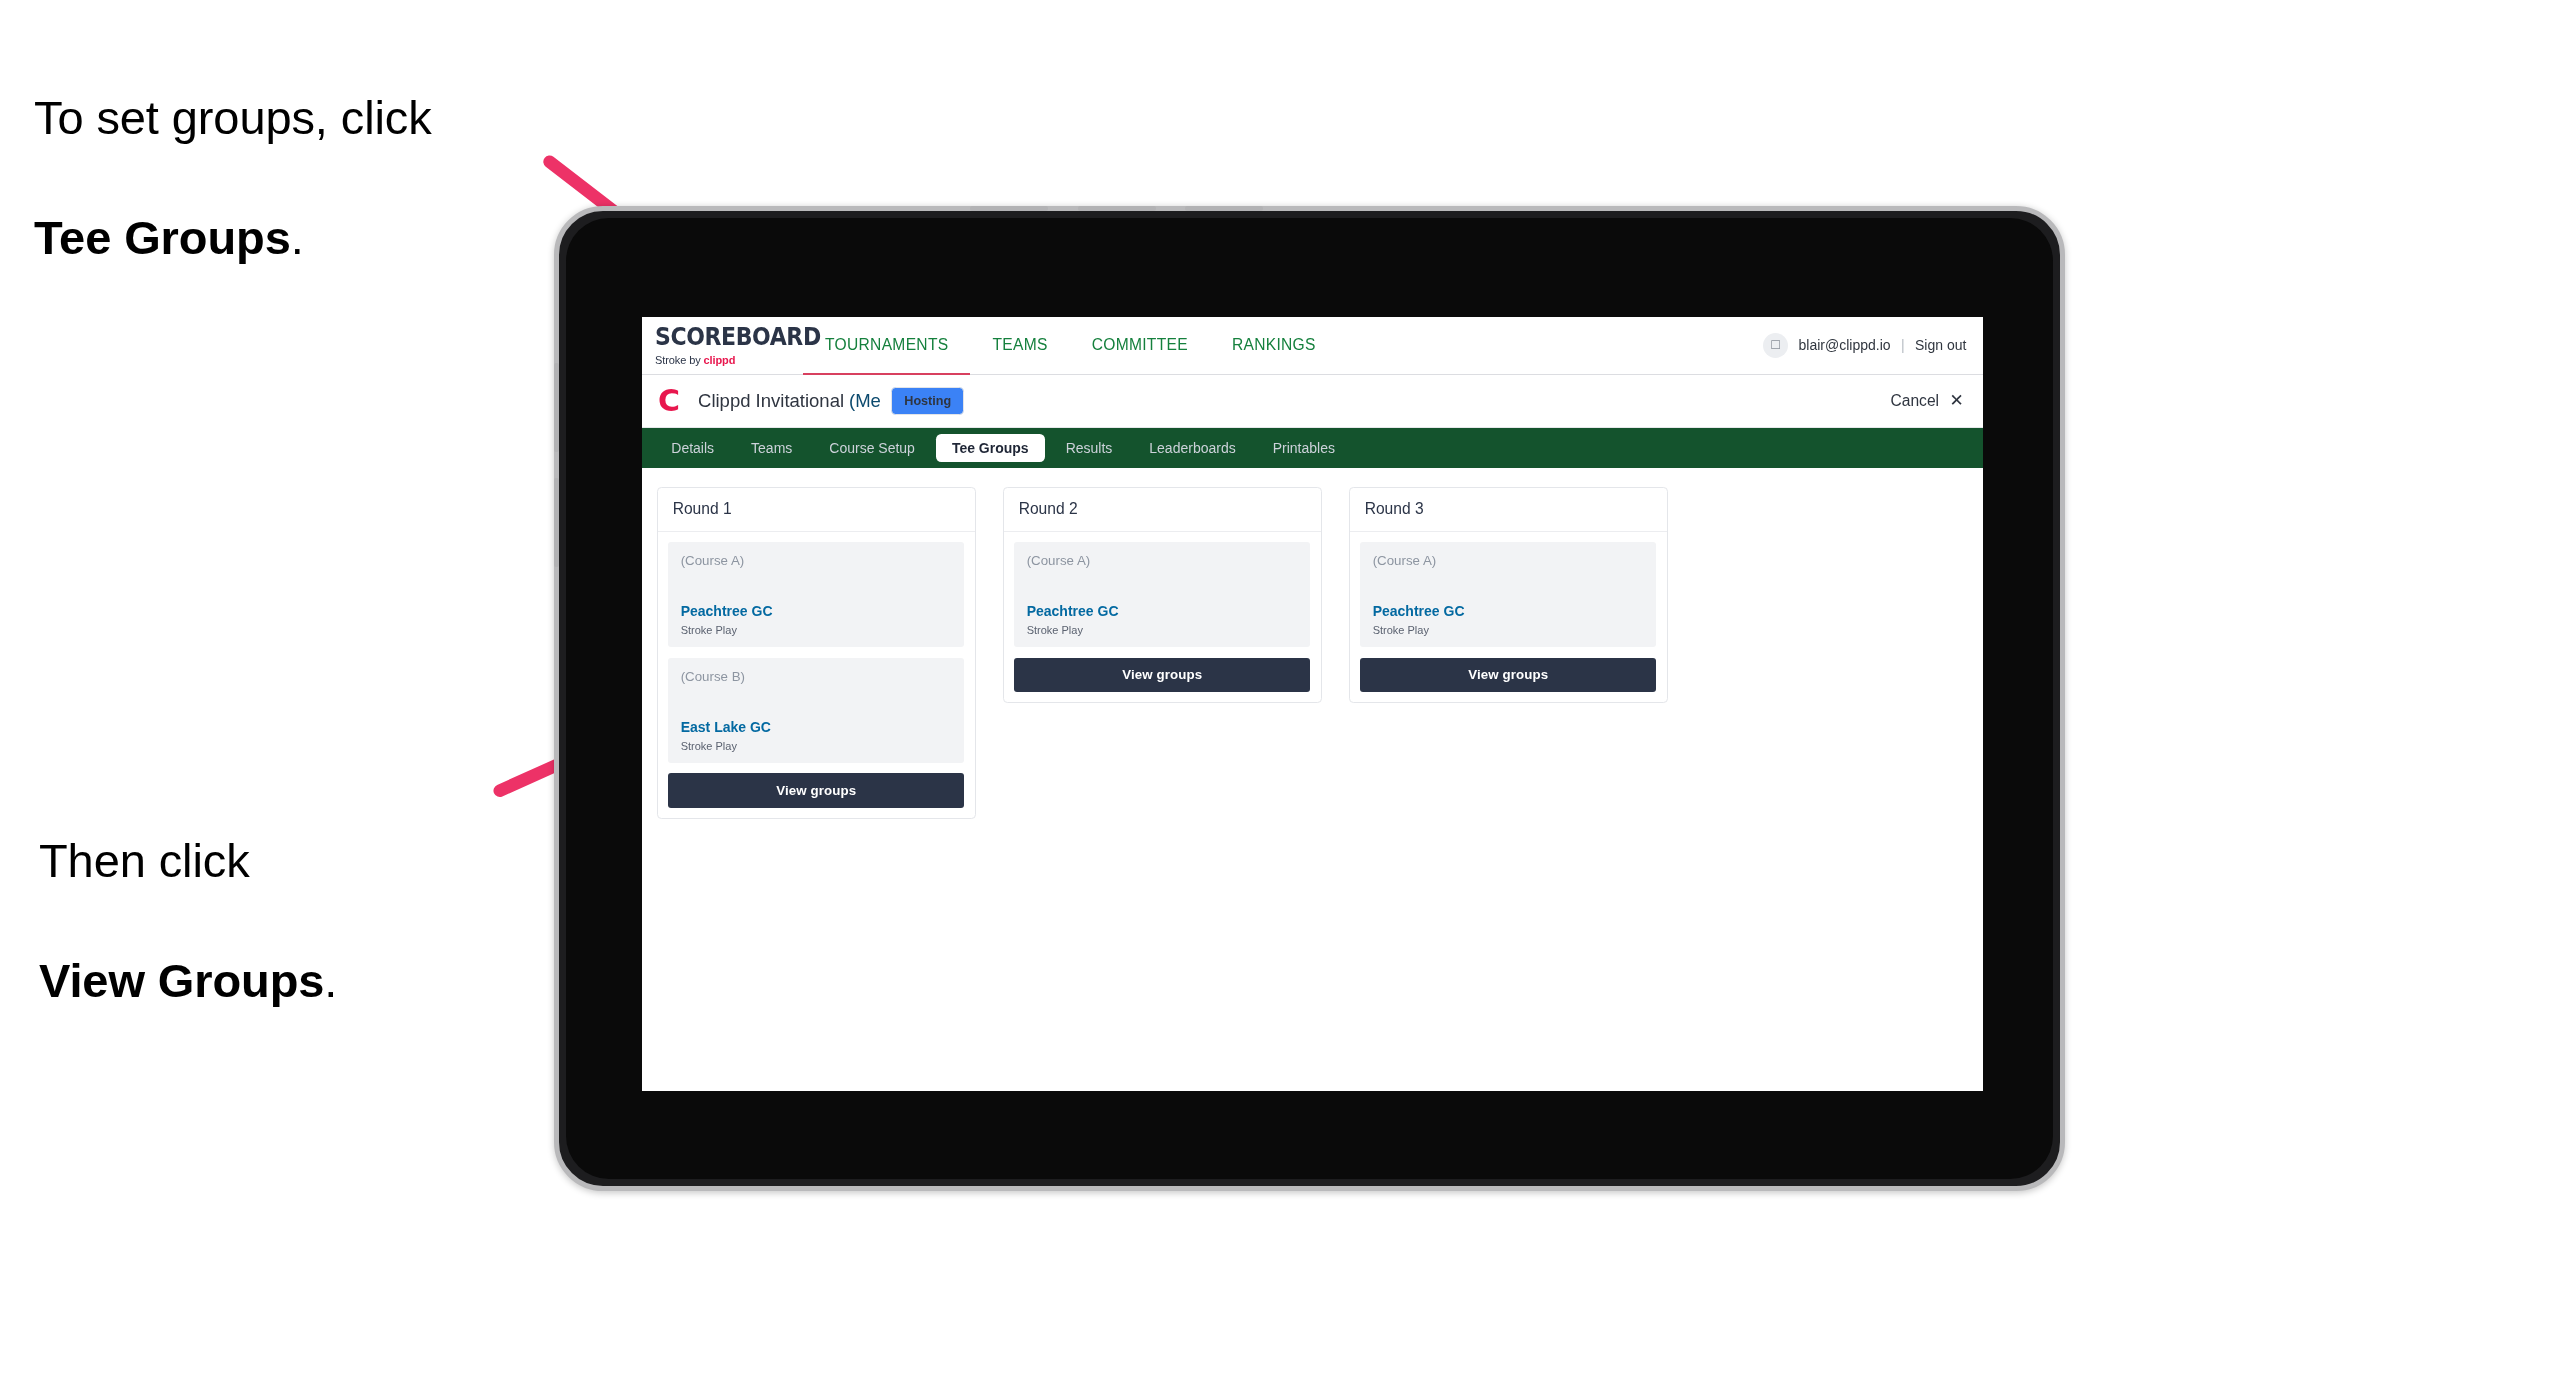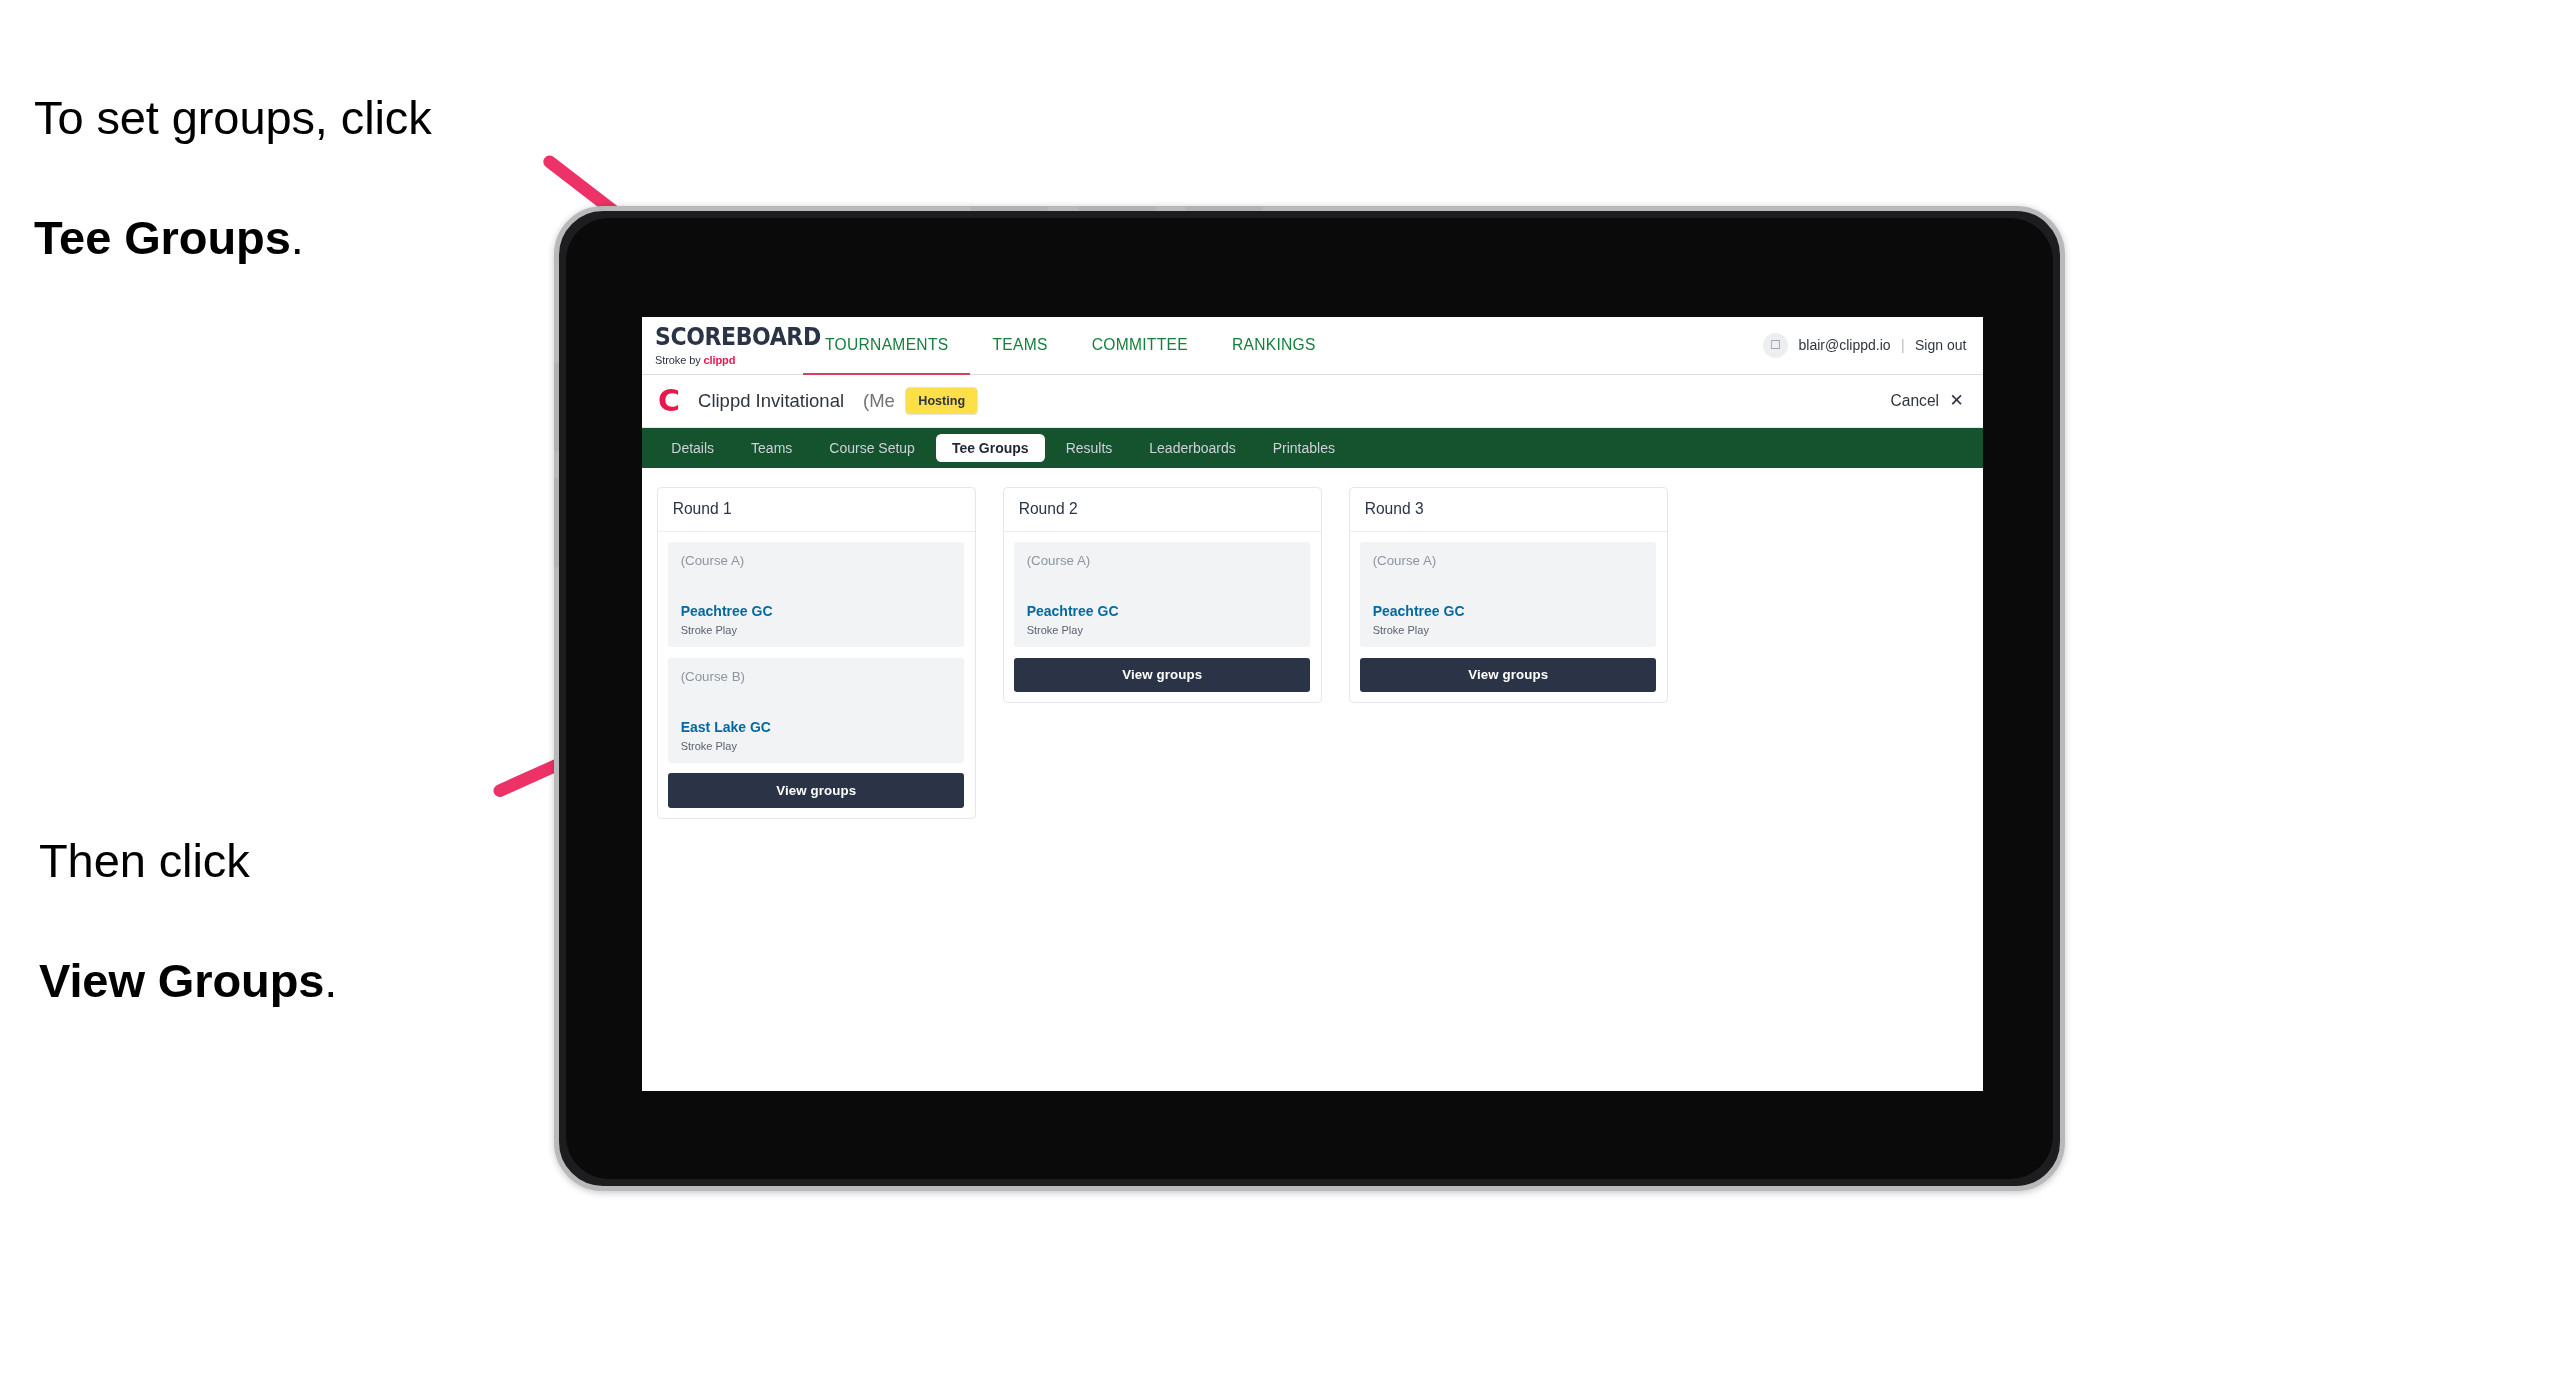--- a/index.html
+++ b/index.html
@@ -150,33 +150,33 @@
     font-size: 30px;
     color: #e8174e;
     line-height: 1;
   }
   #tourn-name {
     margin-left: 18px;
     font-size: 18.5px;
     color: #2f3540;
   }
   #tourn-sub {
-    margin-left: 19px;
+    margin-left: 5px;
     font-size: 18.5px;
-    color: #737373;
+    color: #0c4a6e;
   }
   #hosting-badge {
     margin-left: 10.4px;
     border: 0.7px solid #e2e4e8;
     border-radius: 4.4px;
     padding: 6px 12px;
     font-size: 12.6px;
     font-weight: 700;
     color: #2f3540;
-    background: #fde047;
+    background: #3b82f6;
     text-align: right;
   }
   #cancel-block {
     margin-left: auto; margin-right: 19px;
     display: flex; align-items: center; gap: 10.4px;
     font-size: 15.6px; color: #2f3540;
     cursor: pointer;
   }
   #cancel-x { font-size: 17px; line-height: 1; }
 

